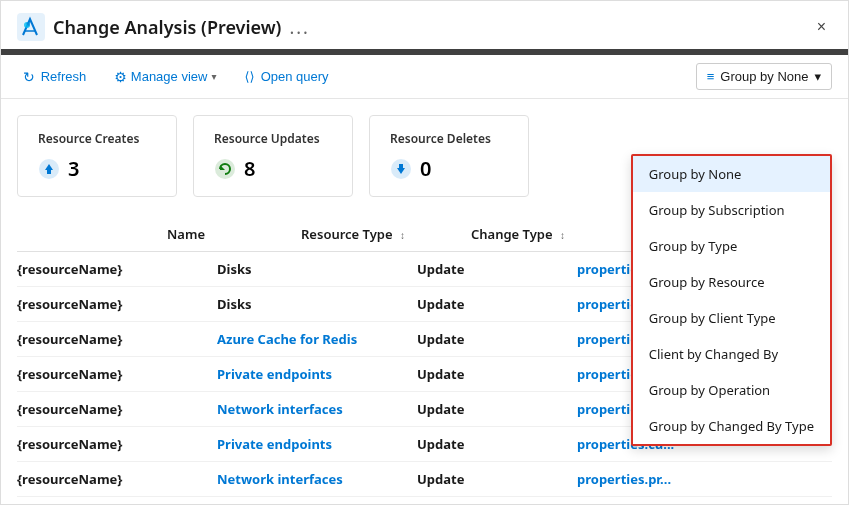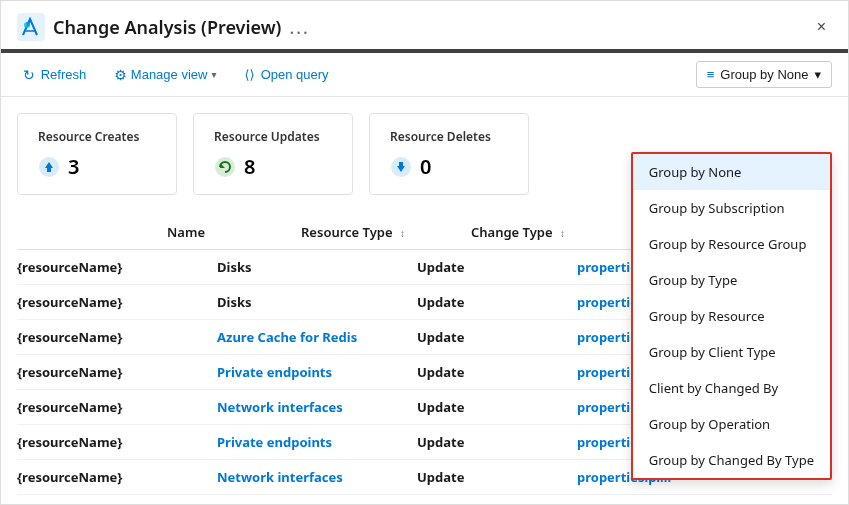--- a/index.html
+++ b/index.html
@@ -19,21 +19,21 @@
       border: 1px solid #ddd;
       display: flex;
       flex-direction: column;
       background: #fff;
     }
 
     .title-bar {
       display: flex;
       align-items: center;
       padding: 12px 16px 8px 16px;
-      border-bottom: 4px solid #404040;
+      border-bottom: 6px solid #404040;
       justify-content: space-between;
     }
 
     .title-left {
       display: flex;
       align-items: center;
       gap: 8px;
     }
 
     .title-icon {
@@ -377,21 +377,20 @@
             <td>Update</td>
             <td class="link-cell">properties.pr...</td>
           </tr>
         </tbody>
     </table>
 
     <div class="dropdown-overlay">
       <div id="dropdown-list">
           <div class="dropdown-item selected">Group by None</div>
           <div class="dropdown-item">Group by Subscription</div>
-          <div class="dropdown-item">Group by Resource Group</div>
           <div class="dropdown-item">Group by Type</div>
           <div class="dropdown-item">Group by Resource</div>
           <div class="dropdown-item">Group by Client Type</div>
           <div class="dropdown-item">Client by Changed By</div>
           <div class="dropdown-item">Group by Operation</div>
           <div class="dropdown-item">Group by Changed By Type</div>
         </div>
     </div>
 
   </div>

